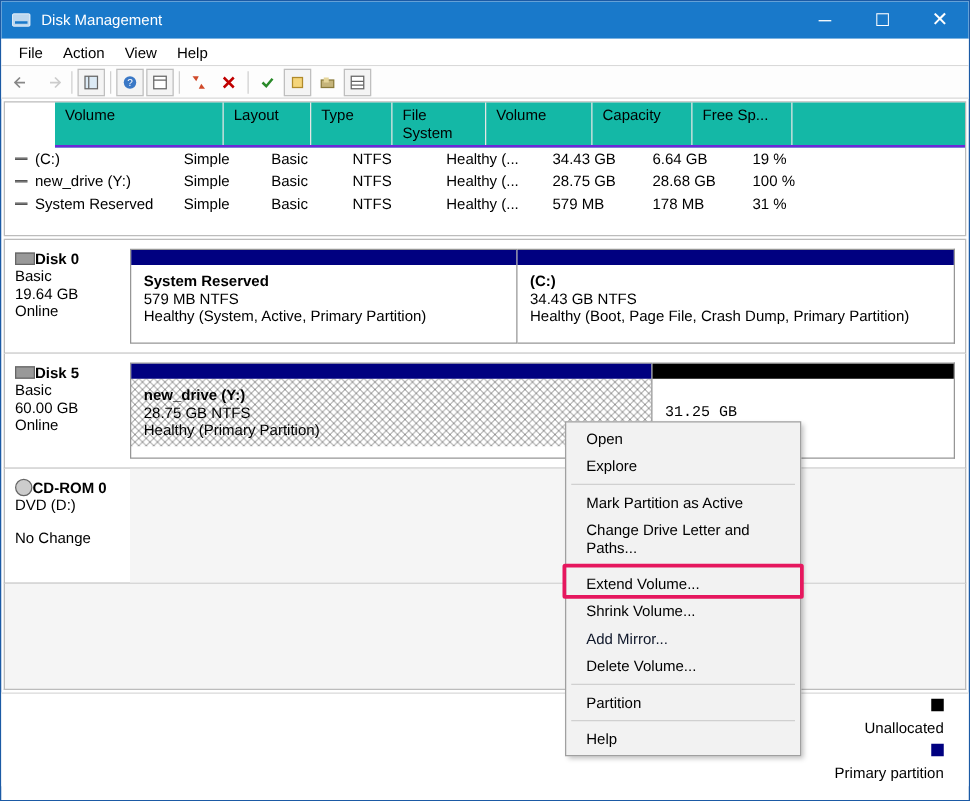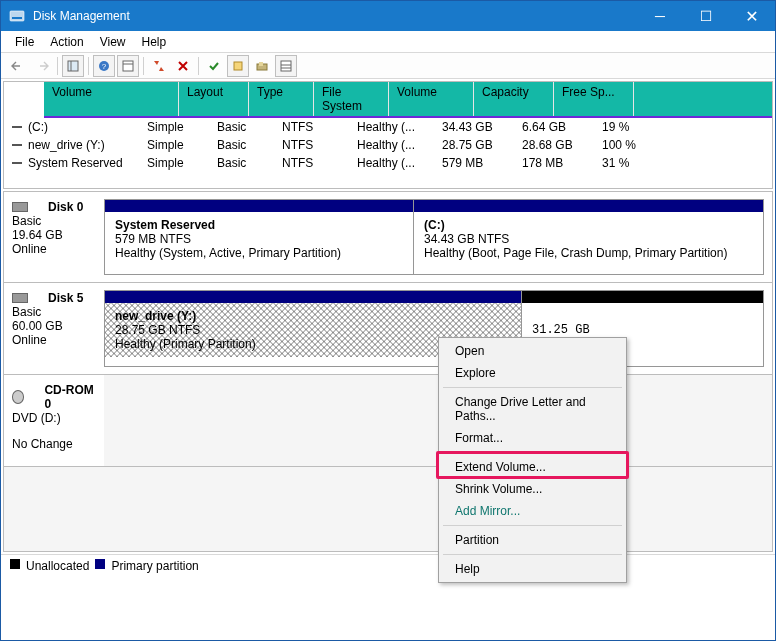--- a/index.html
+++ b/index.html
@@ -34,45 +34,45 @@
   .col-vol{width:135px}.col-lay{width:70px}.col-typ{width:65px}.col-fs{width:75px}.col-st{width:85px}.col-cap{width:80px}.col-fsp{width:80px}.col-pf{width:60px}
   .vlist-row .col-vol { display:flex; align-items:center; gap:6px; }
   .vol-dash { width:10px; height:2px; border-top:1px solid #555; border-bottom:1px solid #555; }
   .vlist-body { min-height:70px; padding-bottom:4px; }
 
   
   .diskmap { margin:2px; background:#f5f5f5; }
   .drow { display:flex; border:1px solid #bcbcbc; background:#fff; margin-bottom:0; }
   .drow + .drow { border-top:none; }
   .dinfo { width:100px; padding:8px 8px; }
-  .dinfo .dlabel { display:flex; align-items:center; gap:20px; font-weight:bold; }
+  .dinfo .dlabel { display:flex; align-items:center; gap:0; font-weight:bold; }
   .dinfo .dicon { width:16px; height:10px; background:#999; border:1px solid #666; }
   .dparts { flex:1; padding:7px 8px 7px 0; display:flex; gap:0; }
   .partbox { border:1px solid #969696; display:flex; flex-direction:column; }
   .partbox .bar { height:12px; }
   .partbox .body { padding:6px 10px; }
   .bar.navy { background:#000080; }
   .bar.black { background:#000; }
   .hatched {
     background-image:
       linear-gradient(45deg, rgba(0,0,0,0.25) 12.5%, transparent 12.5%, transparent 50%, rgba(0,0,0,0.25) 50%, rgba(0,0,0,0.25) 62.5%, transparent 62.5%),
       linear-gradient(-45deg, rgba(0,0,0,0.25) 12.5%, transparent 12.5%, transparent 50%, rgba(0,0,0,0.25) 50%, rgba(0,0,0,0.25) 62.5%, transparent 62.5%);
     background-size:6px 6px;
   }
   .partbox b { font-weight:bold; }
   .empty-map { border:1px solid #bcbcbc; border-top:none; height:85px; background:#f5f5f5; }
 
   
-  .legend { display:flex; align-items:flex-start; gap:6px; padding:4px 9px; border-top:1px solid #d9d9d9; background:#fff; }
+  .legend { display:flex; align-items:flex-end; gap:6px; padding:4px 20px; border-top:1px solid #d9d9d9; background:#fff;flex-direction:column; }
   .legend .sw { width:10px; height:10px; display:inline-block; }
 
   
-  .ctx { position:absolute; left:437px; top:336px; width:189px; background:#f2f2f2; border:1px solid #a0a0a0; box-shadow:2px 2px 4px rgba(0,0,0,0.25); padding:2px; z-index:10; }
+  .ctx { position:absolute; left:451px; top:336px; width:189px; background:#f2f2f2; border:1px solid #a0a0a0; box-shadow:2px 2px 4px rgba(0,0,0,0.25); padding:2px; z-index:10; }
   .ctx .item { padding:4px 14px; }
-  .ctx .item.disabled { color:#0f766e; }
+  .ctx .item.disabled { color:#0f172a; }
   .ctx .sep { height:1px; background:#d0d0d0; margin:3px 2px; }
   .ctx .hl { position:absolute; border:3px solid #e6175e; border-radius:2px; pointer-events:none; }
 </style>
 </head>
 <body>
 
 <div class="titlebar">
   <span class="app-icon">
     <svg viewBox="0 0 16 16">
         <rect x="1" y="3" width="14" height="10" rx="1" fill="#bcd7ee" stroke="#fff" stroke-width="0.6"></rect>
@@ -293,24 +293,25 @@
   <span class="sw" style="background:#000"></span>
   <span>Unallocated</span>
   <span class="sw" style="background:#000080"></span>
   <span>Primary partition</span>
 </div>
 
 <div class="ctx">
   <div class="item">Open</div>
   <div class="item">Explore</div>
   <div class="sep"></div>
+  <div class="item">Mark Partition as Active</div>
   <div class="item">Change Drive Letter and Paths...</div>
-  <div class="item">Format...</div>
   <div class="sep"></div>
   <div class="item">Extend Volume...</div>
   <div class="item">Shrink Volume...</div>
   <div class="item disabled">Add Mirror...</div>
+  <div class="item">Delete Volume...</div>
   <div class="sep"></div>
   <div class="item">Partition</div>
   <div class="sep"></div>
   <div class="item">Help</div>
   <div class="hl" style="left:-3px; right:-3px; top:113px; height:28px;"></div>
 </div>
 
 </body></html>

